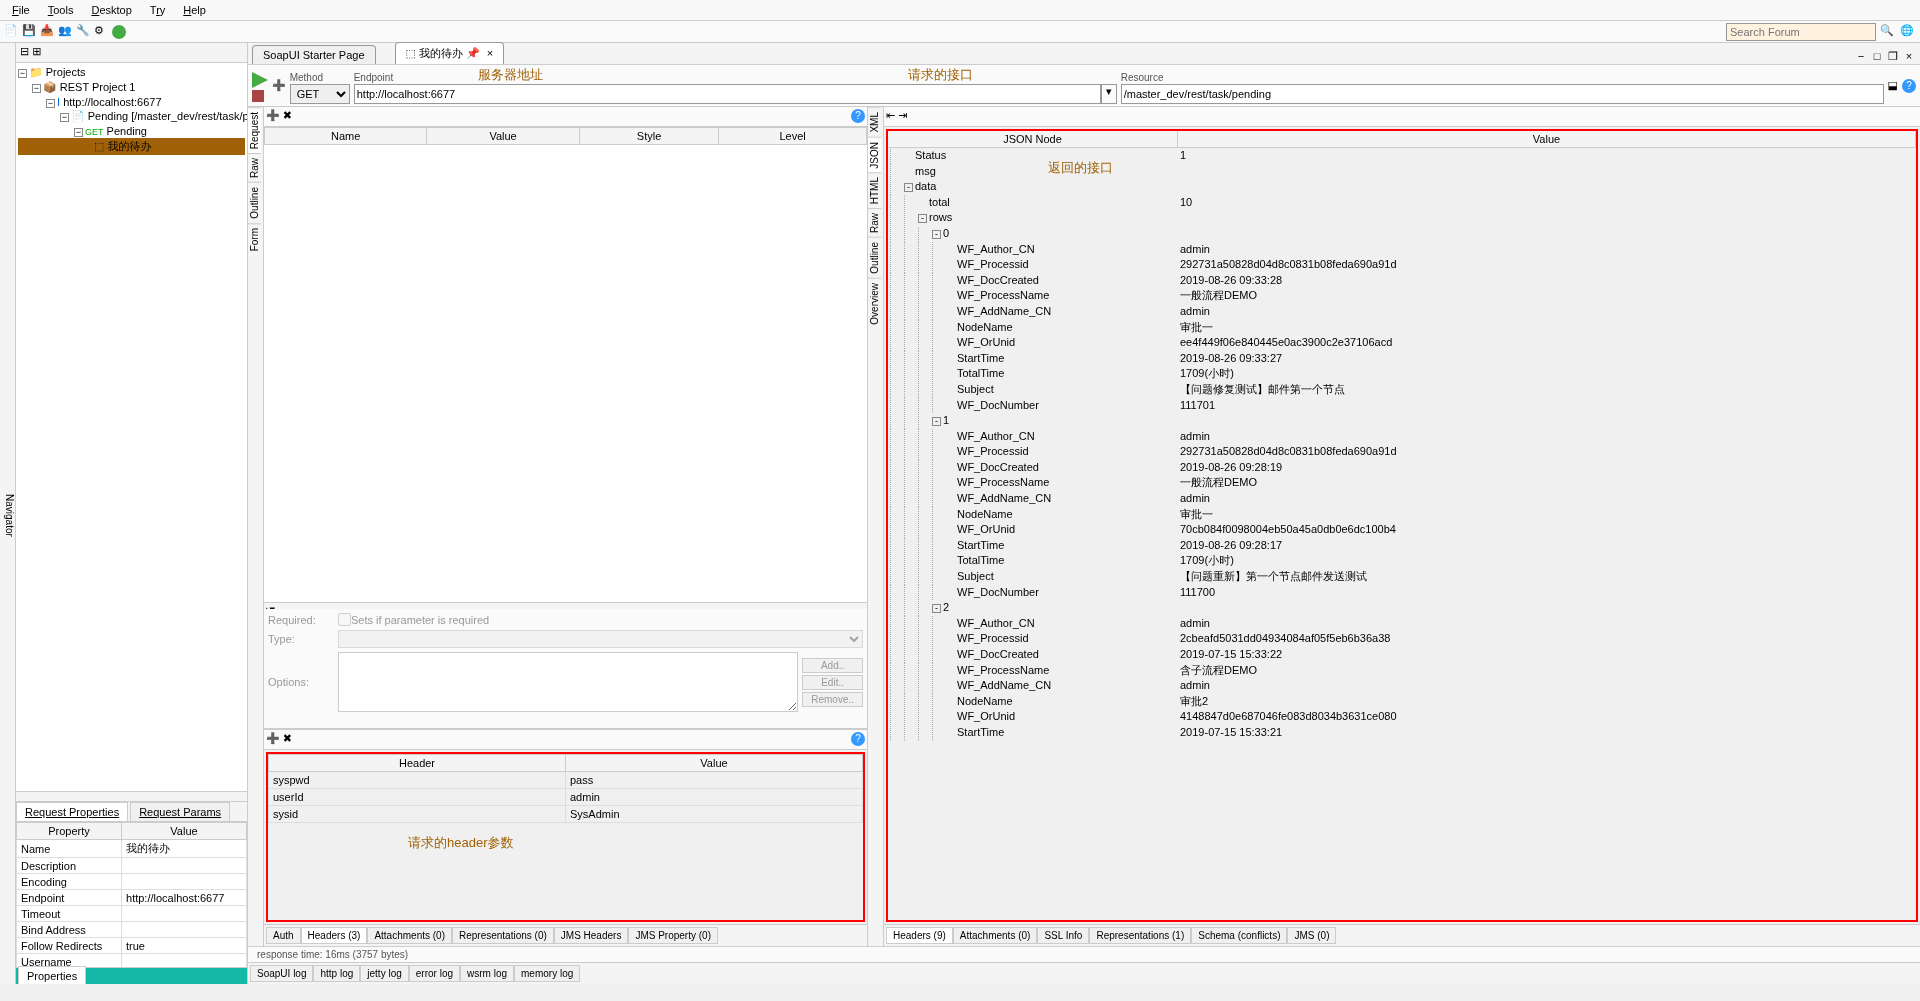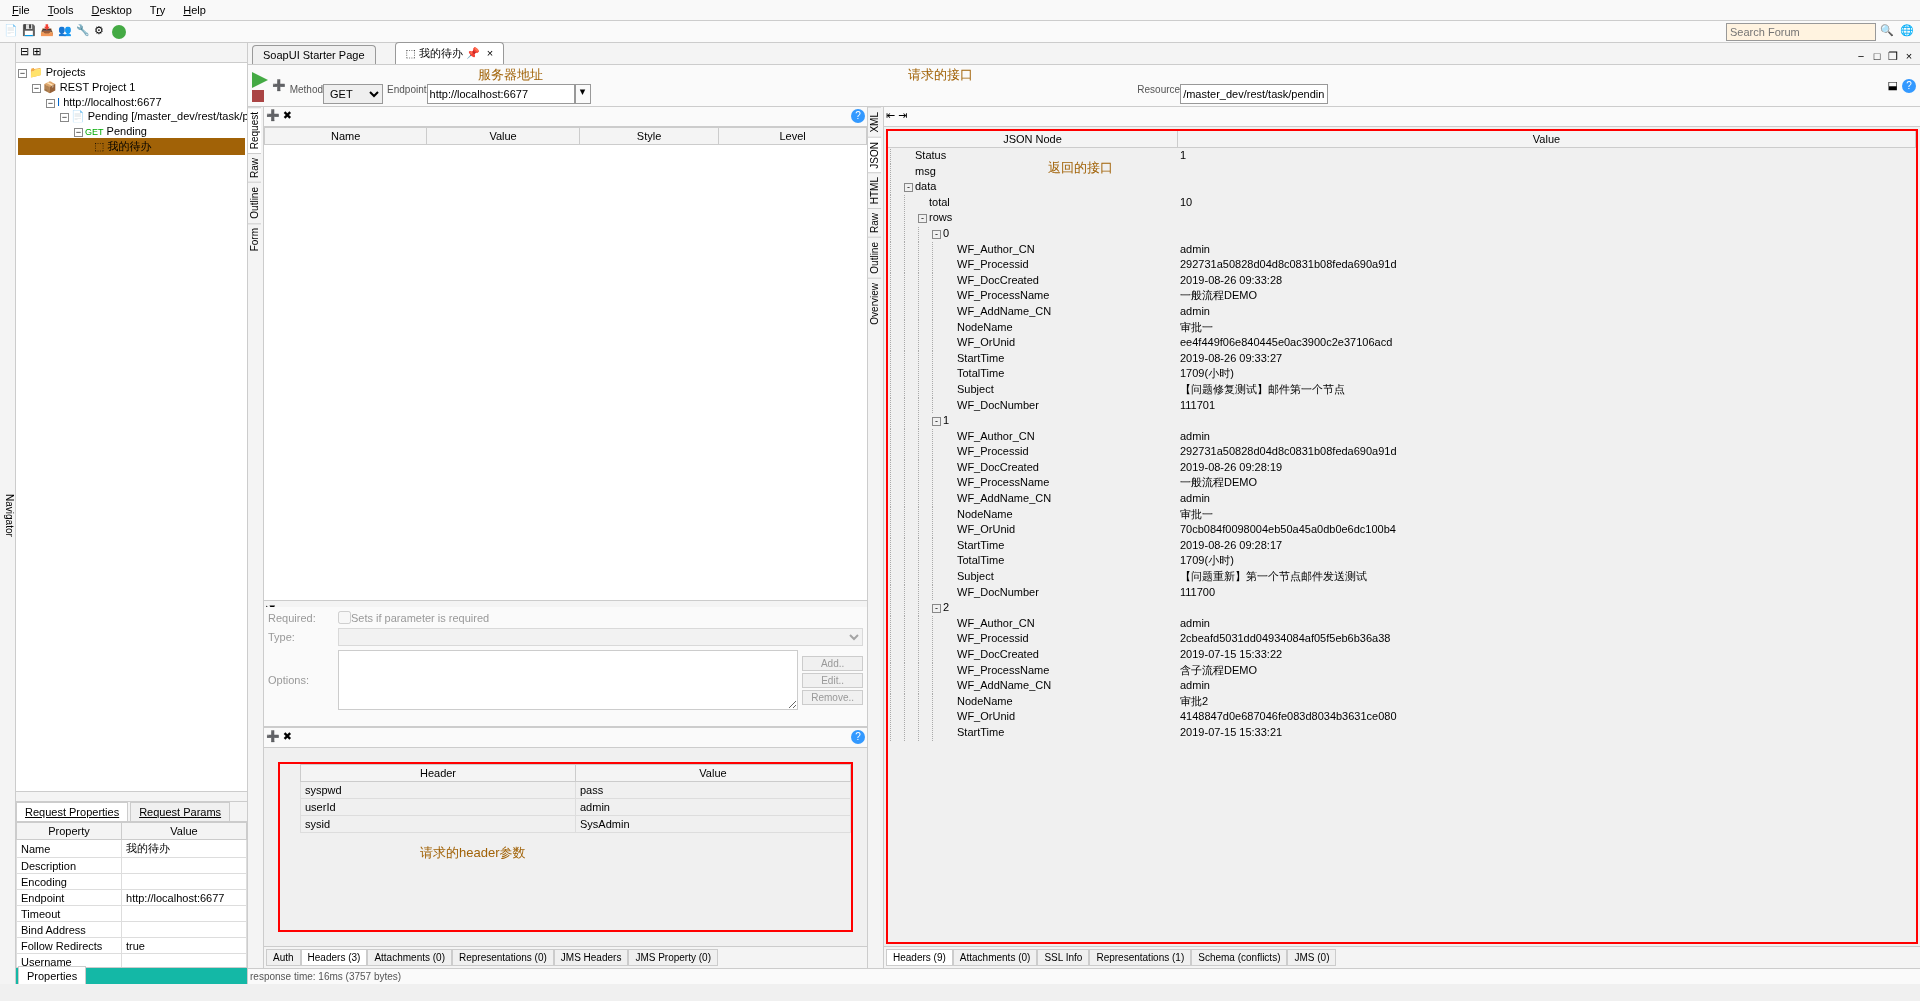--- a/index.html
+++ b/index.html
@@ -28,21 +28,21 @@
 .props-table th { background: #f4f4f4; border: 1px solid #ccc; padding: 2px 4px; text-align: center; font-weight: normal; }
 .props-table td { border: 1px solid #ddd; padding: 1px 4px; height: 16px; }
 .content-area { flex: 1; display: flex; flex-direction: column; }
 .doc-tabs { background: #f4f4f4; border-bottom: 1px solid #ccc; display: flex; align-items: flex-end; padding: 2px 4px 0; height: 22px; gap: 17px; }
 .doc-tab { padding: 3px 10px; border: 1px solid #999; border-bottom: none; background: #f0f0f0; margin-right: 2px; border-radius: 4px 4px 0 0; cursor: pointer; }
 .doc-tab.active { background: #fff; }
 .doc-tab-close { margin-left: 4px; cursor: pointer; }
 .window-ctrl { margin-left: auto; display: flex; gap: 2px; align-items: center; }
 .window-ctrl span { width: 14px; height: 14px; cursor: pointer; text-align: center; }
 .request-bar { background: #fafafa; border-bottom: 1px solid #ccc; padding: 2px 4px; display: flex; gap: 4px; align-items: flex-end; height: 42px; position: relative; }
-.request-field { display: flex; flex-direction: row; }
+.request-field { display: flex; flex-direction: column; }
 .request-field label { font-size: 10px; color: #555; margin-bottom: 1px; }
 .request-field select, .request-field input { border: 1px solid #999; padding: 2px; height: 20px; }
 .run-btn { width: 16px; height: 16px; background: #4a4; clip-path: polygon(0 0, 100% 50%, 0 100%); cursor: pointer; }
 .stop-btn { width: 12px; height: 12px; background: #a44; cursor: pointer; }
 .editor-body { flex: 1; display: flex; overflow: hidden; }
 .vertical-tabs { width: 16px; background: #f4f4f4; border-right: 1px solid #ccc; }
 .vtab { writing-mode: vertical-rl; transform: rotate(180deg); padding: 4px 1px; font-size: 10px; border-bottom: 1px solid #ccc; cursor: pointer; text-align: center; }
 .vtab.active { background: #fff; }
 .request-panel { flex: 0 0 604px; display: flex; flex-direction: column; border-right: 1px solid #ccc; }
 .response-panel { flex: 1; display: flex; flex-direction: column; }
@@ -52,25 +52,25 @@
 .grid-table th { background: #f4f4f4; border: 1px solid #ccc; padding: 2px; text-align: center; font-weight: normal; font-size: 11px; }
 .grid-table td { border: 1px solid #ddd; padding: 2px 4px; }
 .param-props { background: #fafafa; border-bottom: 1px solid #ccc; padding: 4px; height: 120px; }
 .param-props .row { display: flex; align-items: center; margin-bottom: 4px; }
 .param-props .row label { width: 70px; color: #999; }
 .param-props select { flex: 1; border: 1px solid #ccc; height: 18px; background: #f0f0f0; }
 .param-props textarea { flex: 1; height: 60px; border: 1px solid #ccc; }
 .param-props .btns { display: flex; flex-direction: column; gap: 2px; margin-left: 4px; }
 .param-props .btns button { padding: 1px 8px; border: 1px solid #ccc; background: #f0f0f0; color: #999; font-size: 10px; }
 .headers-area { border-top: 1px solid #ccc; }
-.headers-table-wrap { border: 2px solid red; margin: 14px; padding-left: 20px; }
+.headers-table-wrap { border: 2px solid red; margin: 2px; }
 .bottom-tabs { display: flex; background: #f4f4f4; border-top: 1px solid #ccc; padding: 2px; gap: 0; }
 .bottom-tab { padding: 2px 6px; border: 1px solid #ccc; background: #f0f0f0; font-size: 10px; cursor: pointer; }
 .bottom-tab.active { background: #fff; }
-.status-line { background: #fafafa; border-top: 1px solid #ccc; padding: 2px 2px; font-size: 10px; color: #555; }
+.status-line { background: #fafafa; border-top: 1px solid #ccc; padding: 2px 9px; font-size: 10px; color: #555; }
 .json-tree-wrap { flex: 1; overflow: auto; border: 2px solid red; margin: 2px; position: relative; }
 .json-tree-header { display: flex; background: #f4f4f4; border-bottom: 1px solid #ccc; }
 .json-tree-header div { padding: 2px 4px; text-align: center; border-right: 1px solid #ccc; }
 .jh-node { flex: 0 0 290px; }
 .jh-value { flex: 1; }
 .json-row { display: flex; padding: 0 2px; line-height: 15px; }
 .json-key { flex: 0 0 290px; white-space: nowrap; }
 .json-val { flex: 1; white-space: nowrap; }
 .jt { display: inline-block; width: 9px; height: 9px; border: 1px solid #888; text-align: center; line-height: 7px; font-size: 9px; margin-right: 2px; }
 .jl { display: inline-block; width: 14px; border-left: 1px dotted #aaa; height: 15px; vertical-align: middle; }
@@ -489,14 +489,22 @@
             <div class="bottom-tab">Attachments (0)</div>
             <div class="bottom-tab">SSL Info</div>
             <div class="bottom-tab">Representations (1)</div>
             <div class="bottom-tab">Schema (conflicts)</div>
             <div class="bottom-tab">JMS (0)</div>
           </div>
       </div>
     </div>
 
     <div class="status-line">response time: 16ms (3757 bytes)</div>
+    <div class="log-tabs" id="log-tabs">
+        <div class="log-tab">SoapUI log</div>
+        <div class="log-tab">http log</div>
+        <div class="log-tab">jetty log</div>
+        <div class="log-tab">error log</div>
+        <div class="log-tab">wsrm log</div>
+        <div class="log-tab">memory log</div>
+      </div>
   </div>
 </div>
 
 </body></html>

